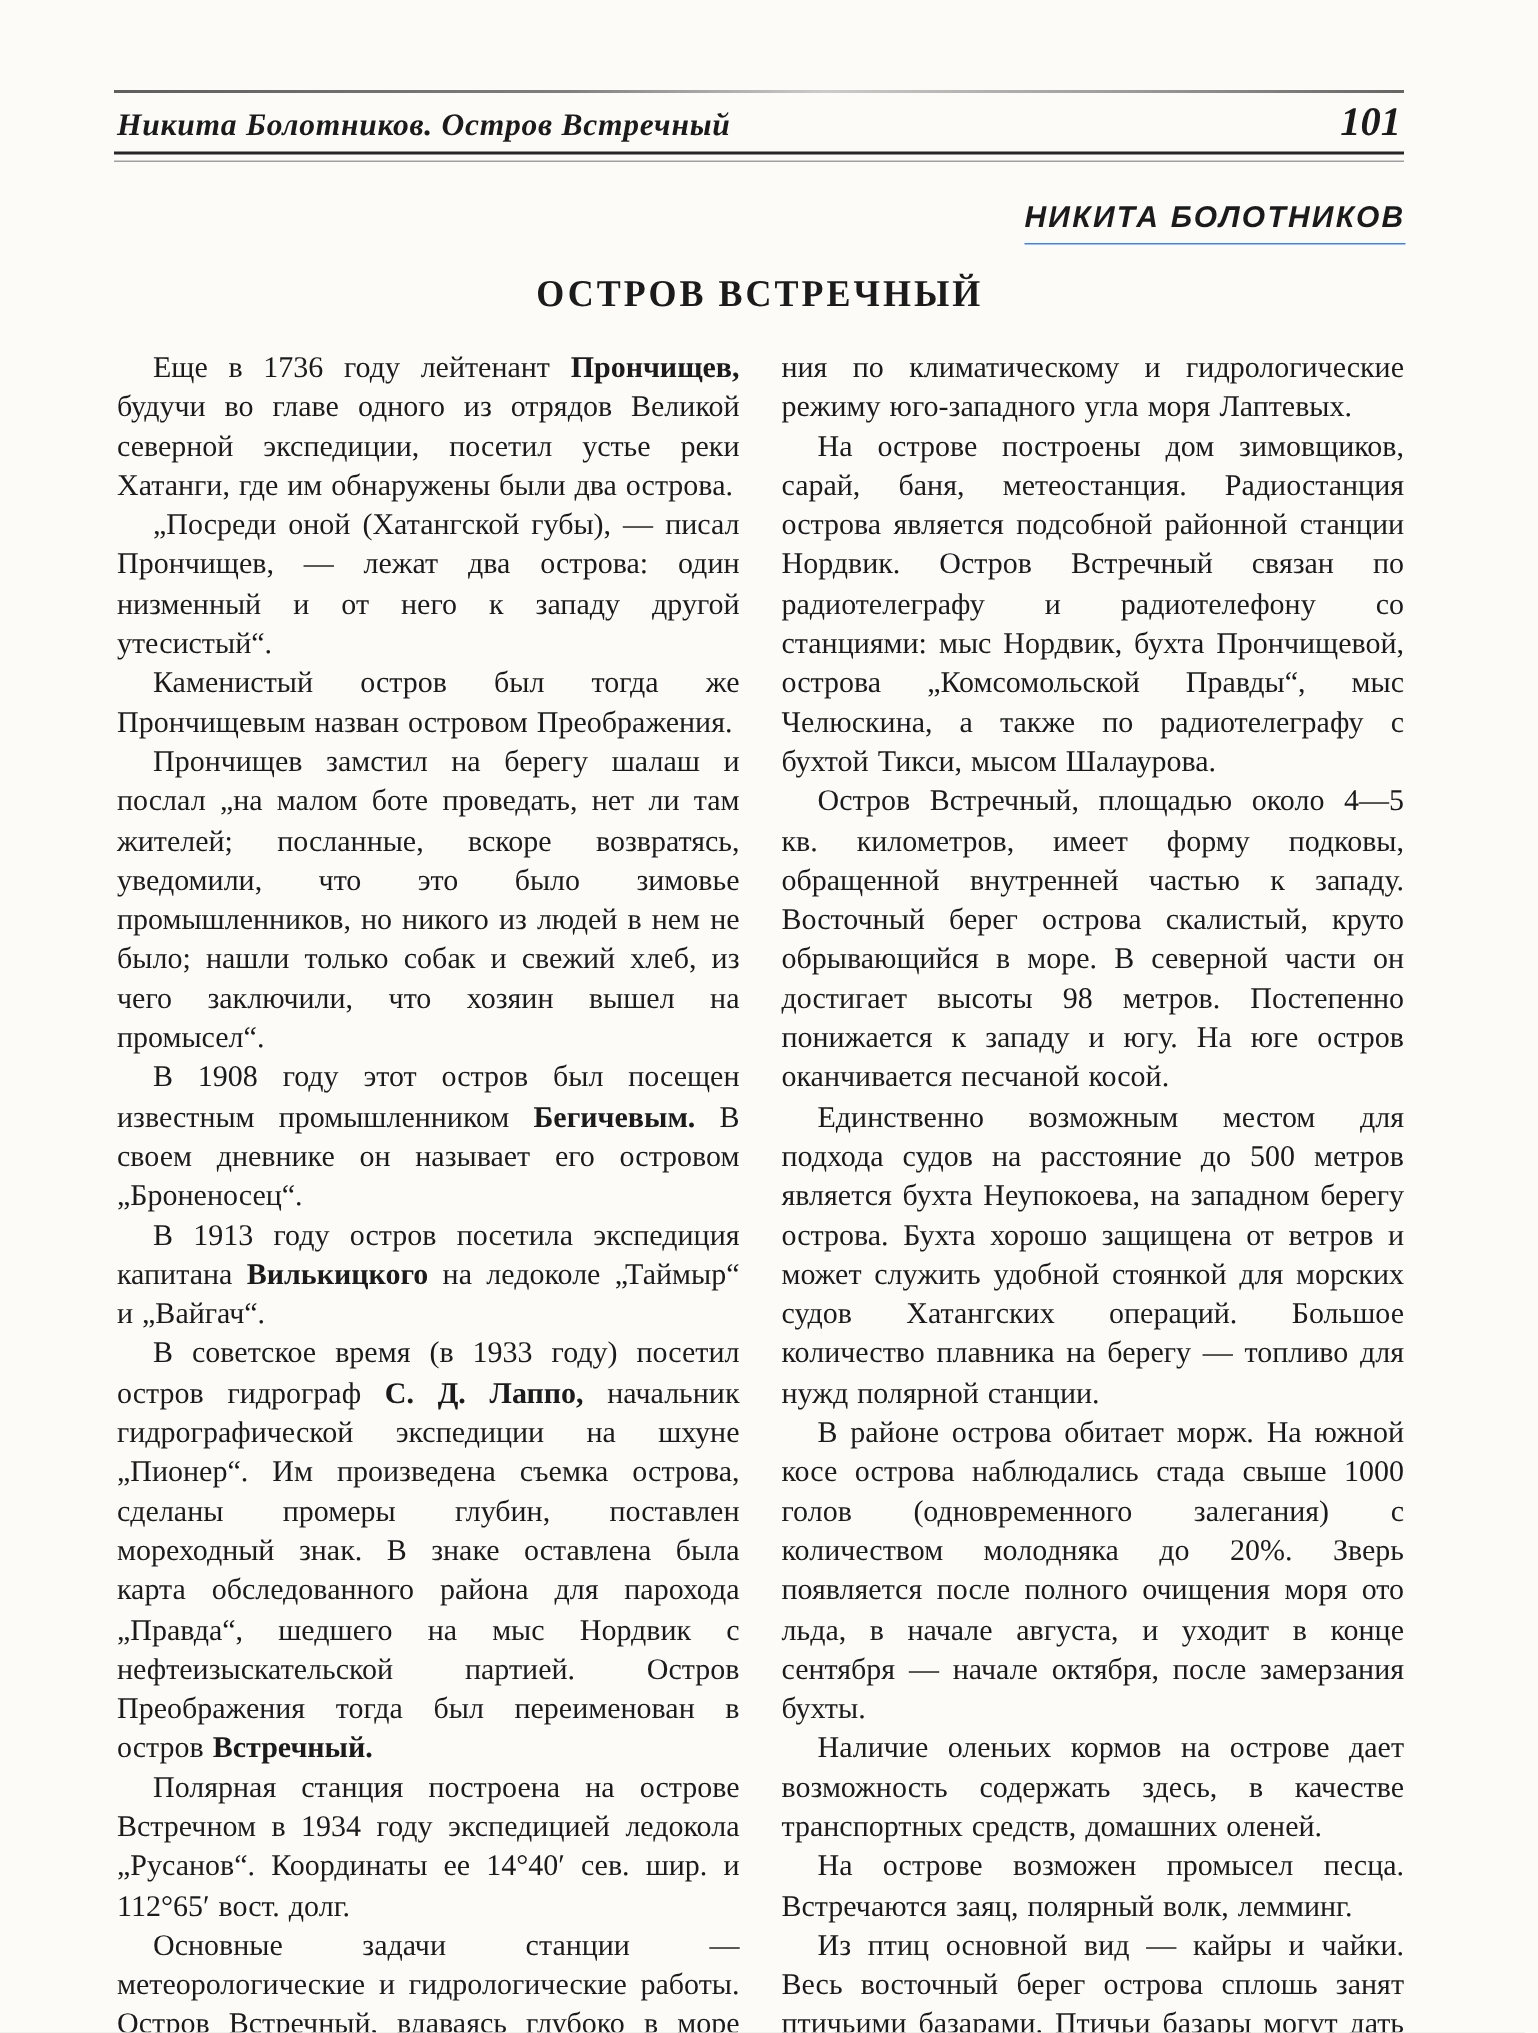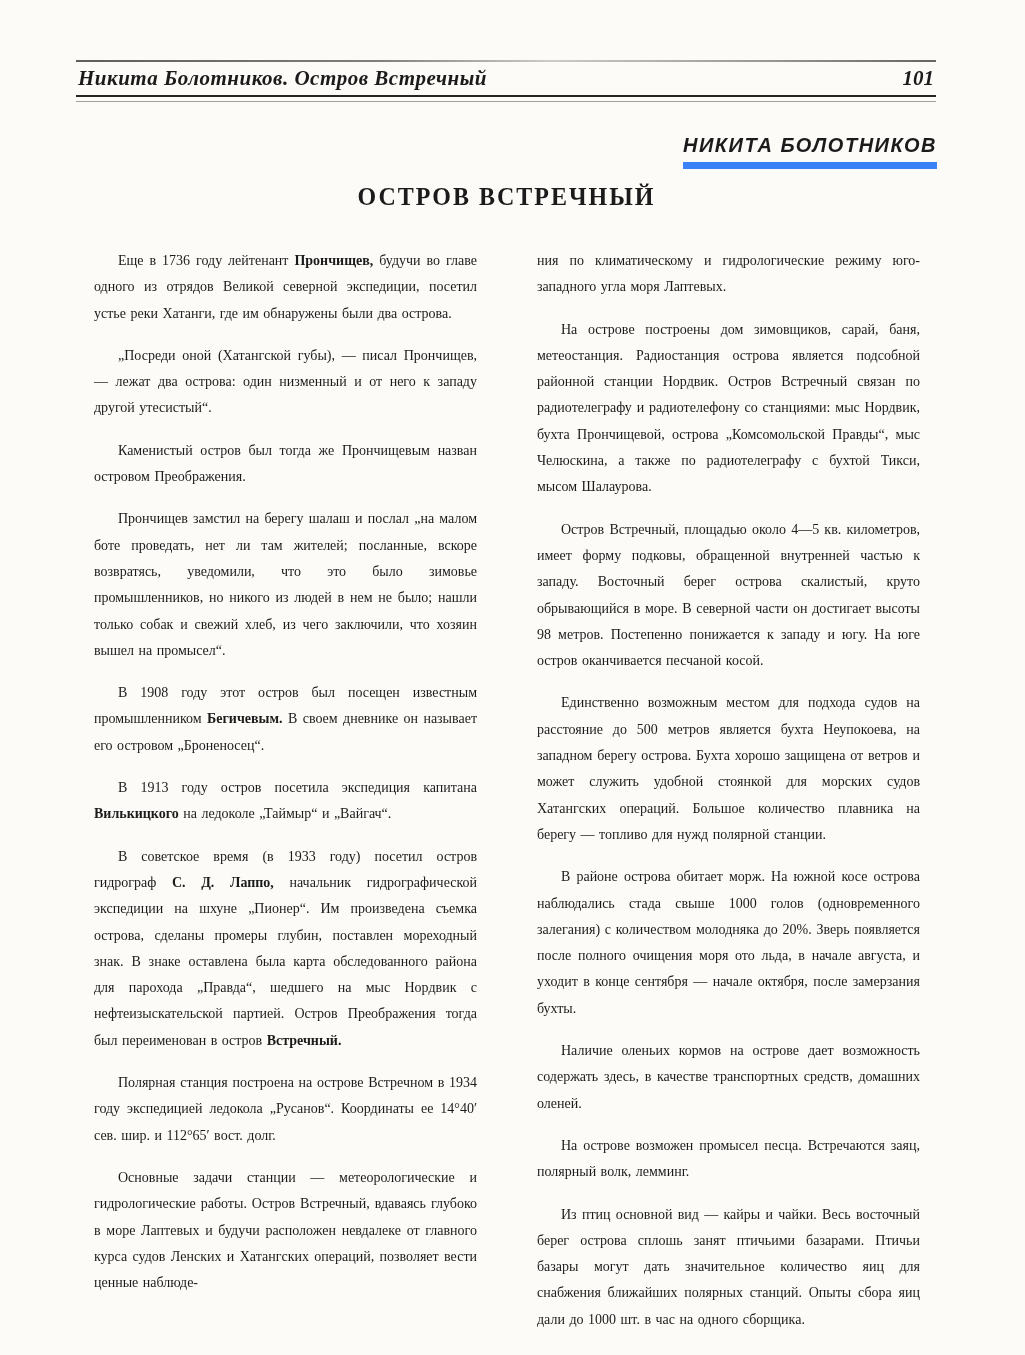--- a/index.html
+++ b/index.html
@@ -35,21 +35,21 @@
   }
   .rh-title {
     font-style: italic;
     font-weight: bold;
     font-size: 21px;
     letter-spacing: 0.5px;
   }
   .rh-page {
     font-style: italic;
     font-weight: bold;
-    font-size: 21px;
+    font-size: 27px;
   }
   .rh-rule-bottom {
     height: 2px;
     background: #262626;
     margin-top: 2px;
   }
   .rh-rule-bottom2 {
     height: 1px;
     background: #8a8a8a;
     margin-top: 4px;
@@ -59,21 +59,21 @@
   
   .author-line {
     position: absolute;
     top: 134px;
     right: 88px;
     font-family: "Liberation Sans", sans-serif;
     font-style: italic;
     font-weight: bold;
     font-size: 20px;
     letter-spacing: 1.5px;
-    border-bottom: 7px solid #3b82f6;
+    border-bottom: 1px solid #3b82f6;
     padding-bottom: 5px;
   }
 
   
   .article-title {
     position: absolute;
     top: 184px;
     left: 78px;
     width: 857px;
     text-align: center;
@@ -90,22 +90,22 @@
     left: 78px;
     width: 858px;
     display: flex;
     gap: 28px;
   }
   .column {
     width: 415px;
     text-align: justify;
   }
   .para {
-    margin: 16px;
-    font-size: 14px;
+    margin: 0;
+    font-size: 20px;
     line-height: 26.3px;
     text-indent: 24px;
     word-spacing: 1px;
   }
   .para.no-indent { text-indent: 0; }
   .bold { font-weight: bold; }
 </style>
 </head>
 <body>
 

